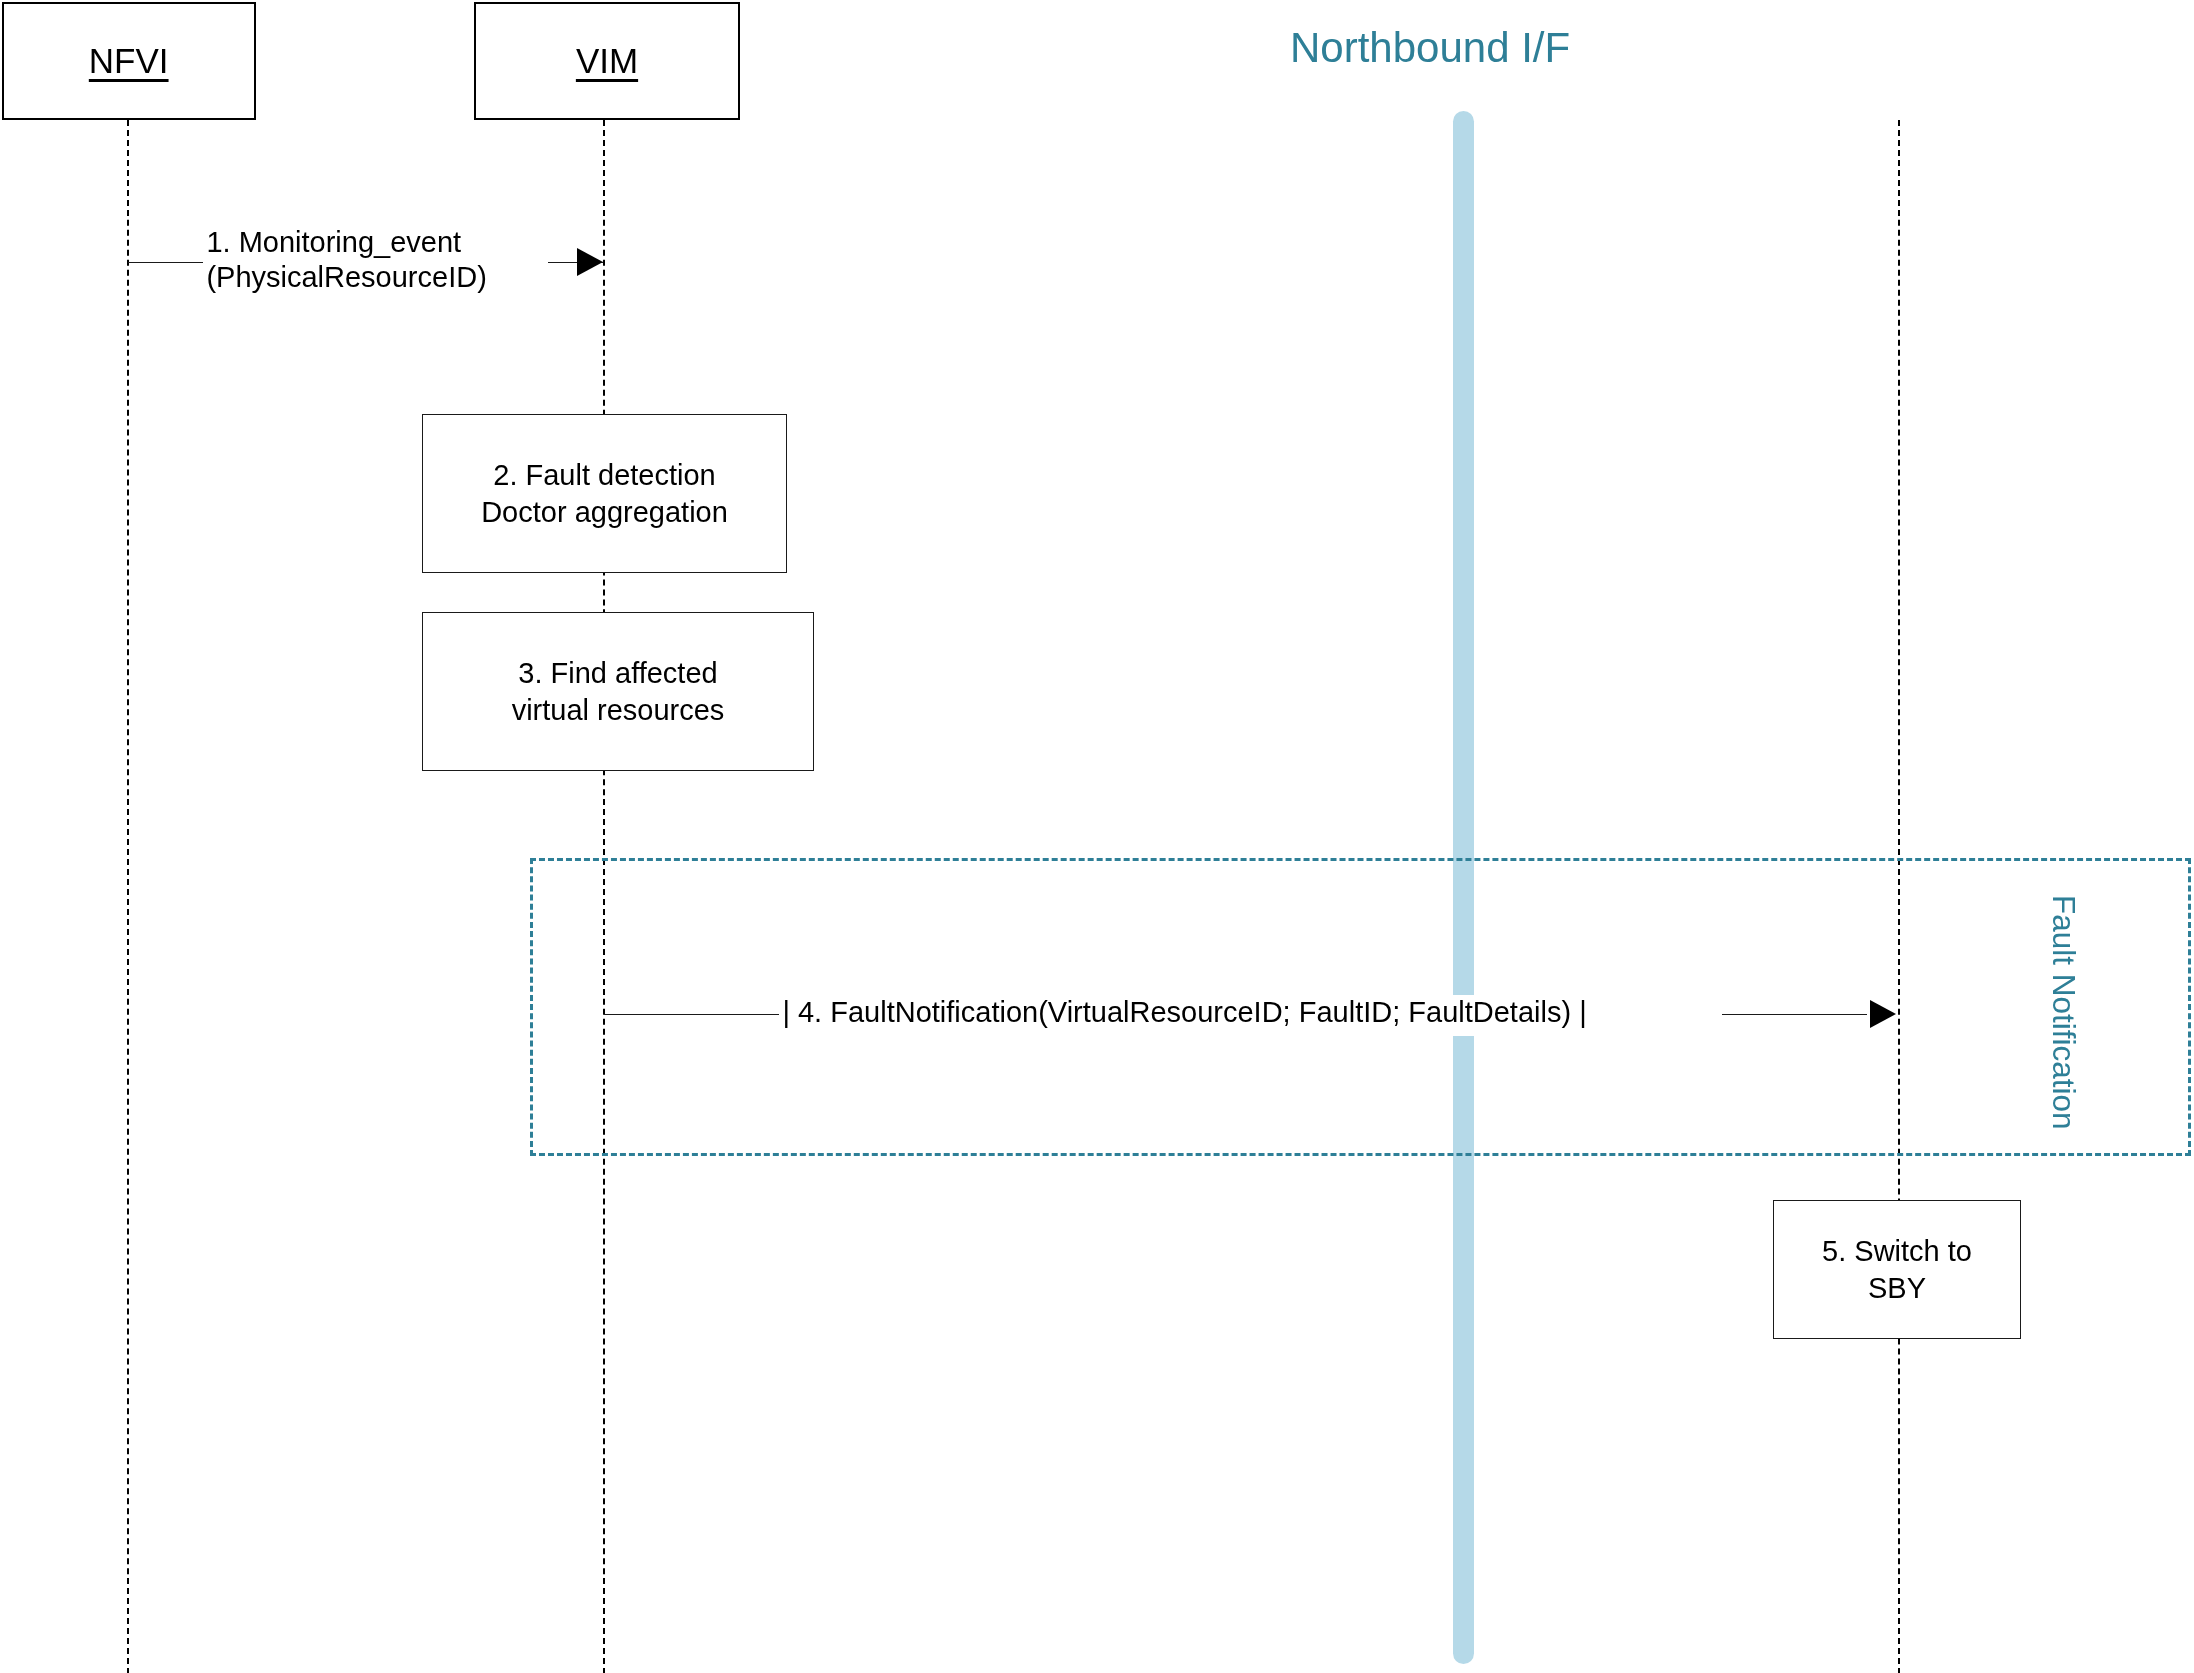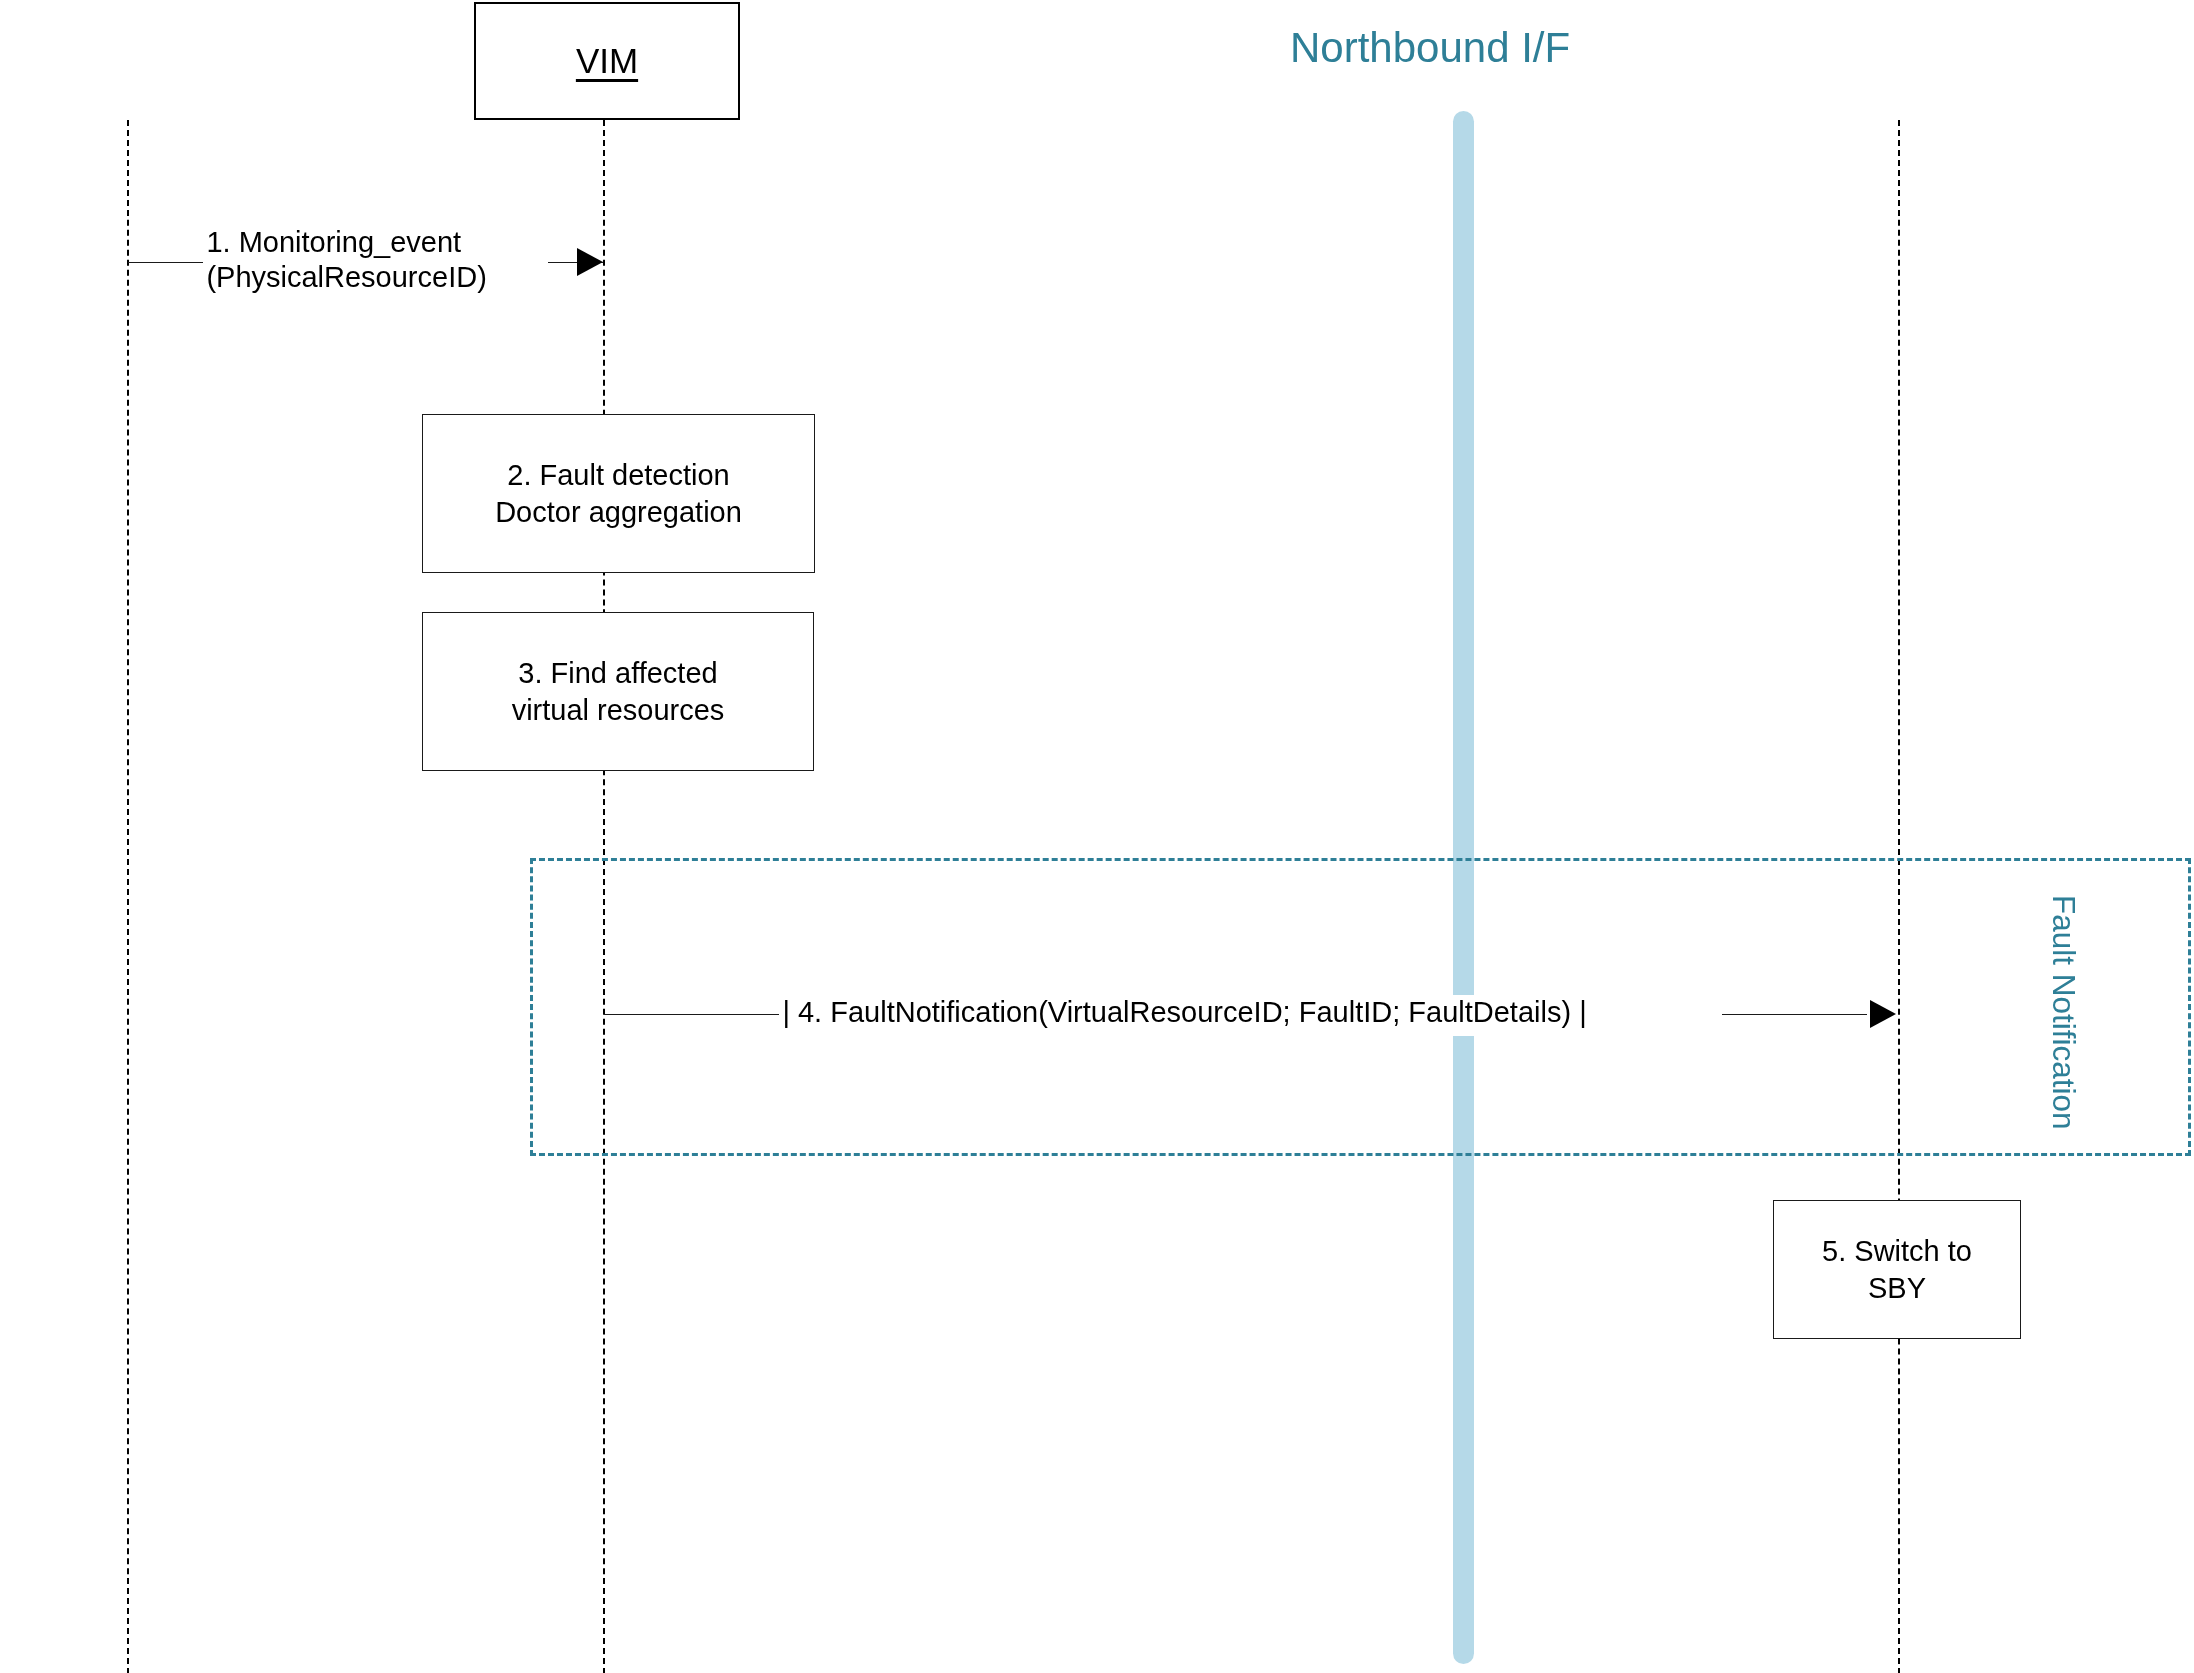--- a/index.html
+++ b/index.html
@@ -86,34 +86,37 @@
 
   <div class="lifeline" style="left:127px;top:120px;height:1554px;"></div>
   <div class="lifeline" style="left:603px;top:120px;height:1554px;"></div>
   <div class="lifeline" style="left:1898px;top:120px;height:1554px;"></div>
 
   <div class="nb-title" style="left:1290px;top:27px;">Northbound I/F</div>
   <div class="nb-bar" style="left:1453px;top:111px;width:21px;height:1553px;"></div>
 
   <div class="nb-bar-mask" style="left:1449px;top:995px;width:29px;height:41px;"></div>
 
+  <div class="actor-box" style="left:1.7px;top:1.7px;width:254px;height:118px;">
+    <span class="actor-label">NFVI</span>
+  </div>
 
   <div class="actor-box" style="left:474px;top:1.7px;width:266px;height:118px;">
     <span class="actor-label">VIM</span>
   </div>
 
 
   <div class="msg-line" style="left:128px;top:262px;width:475px;"></div>
   <div class="arrow-head" style="left:577px;top:248px;"></div>
   <div class="msg-label two-line" style="left:203px;top:225px;width:338px;">
     <div>1. Monitoring_event</div>
     <div>(PhysicalResourceID)</div>
   </div>
 
-  <div class="proc-box" style="left:422px;top:414px;width:393px;height:159px;">
+  <div class="proc-box" style="left:422px;top:414px;width:365px;height:159px;">
     <div class="proc-line">2. Fault detection</div>
     <div class="proc-line">Doctor aggregation</div>
   </div>
 
   <div class="proc-box" style="left:422px;top:612px;width:392px;height:159px;">
     <div class="proc-line">3. Find affected</div>
     <div class="proc-line">virtual resources</div>
   </div>
 
   <div class="fragment" style="left:530px;top:858px;width:1661px;height:298px;"></div>

